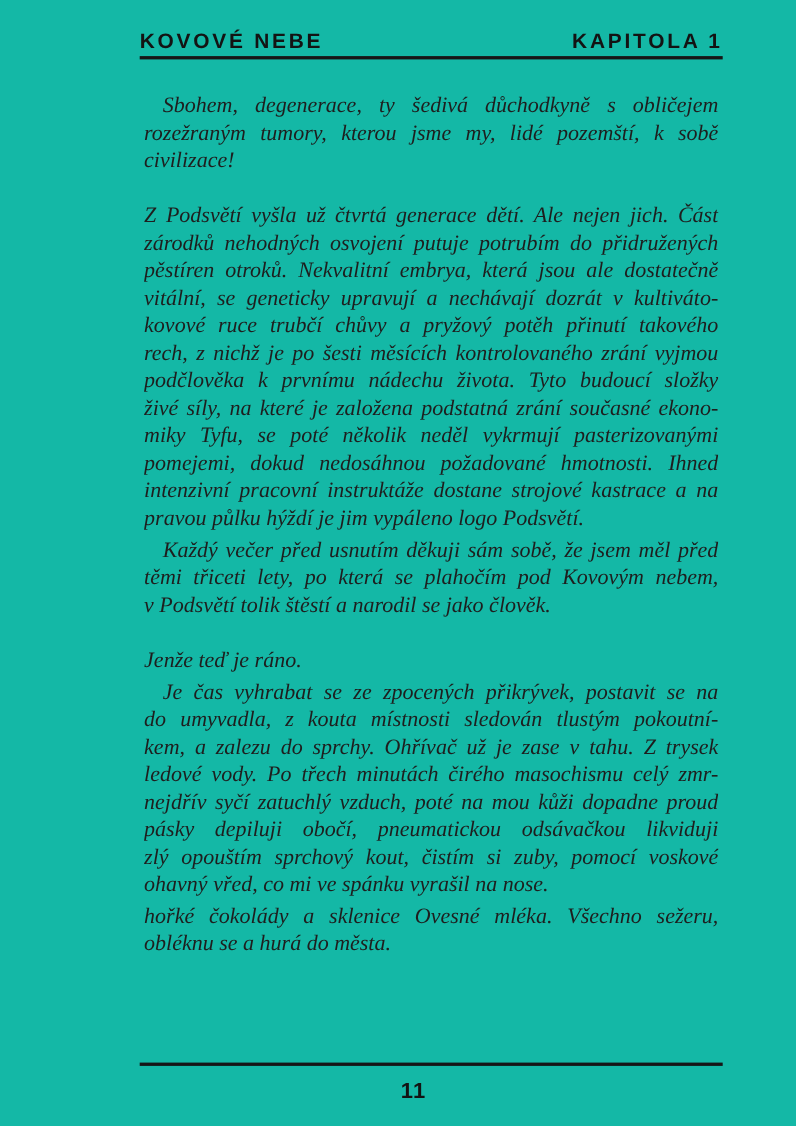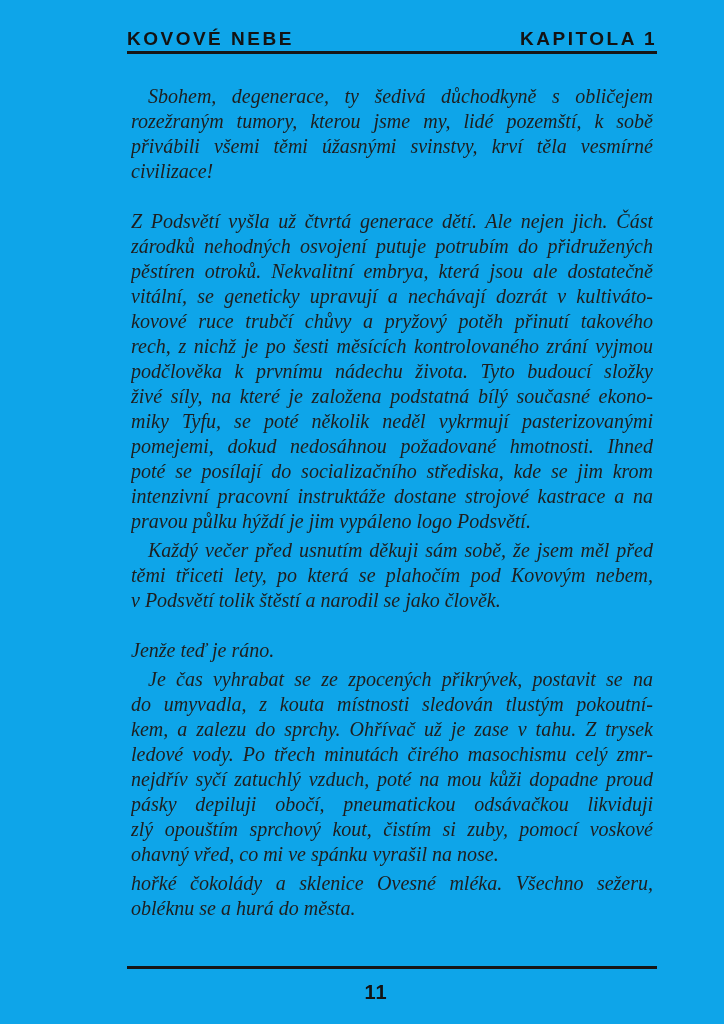--- a/index.html
+++ b/index.html
@@ -4,21 +4,21 @@
 <style>
   html, body {
     margin: 0;
     padding: 0;
     background: #ffffff;
   }
   .page {
     position: relative;
     width: 724px;
     height: 1024px;
-    background: #0ea5e9;
+    background: #14b8a6;
     color: #222222;
     font-family: "Liberation Serif", serif;
     overflow: hidden;
   }
   
   .header {
     position: absolute;
     left: 127px;
     top: 27px;
     width: 530px;
@@ -84,35 +84,33 @@
 
   <div class="header">
     <span>KOVOVÉ NEBE</span>
     <span>KAPITOLA 1</span>
   </div>
 
   <div class="body-text">
       <div class="para">
         <div class="line indent">Sbohem, degenerace, ty šedivá důchodkyně s obličejem</div>
         <div class="line">rozežraným tumory, kterou jsme my, lidé pozemští, k sobě</div>
-        <div class="line">přivábili všemi těmi úžasnými svinstvy, krví těla vesmírné</div>
         <div class="line last">civilizace!</div>
       </div>
       <div class="para gap">
         <div class="line">Z Podsvětí vyšla už čtvrtá generace dětí. Ale nejen jich. Část</div>
         <div class="line">zárodků nehodných osvojení putuje potrubím do přidružených</div>
         <div class="line">pěstíren otroků. Nekvalitní embrya, která jsou ale dostatečně</div>
         <div class="line">vitální, se geneticky upravují a nechávají dozrát v kultiváto-</div>
         <div class="line">kovové ruce trubčí chůvy a pryžový potěh přinutí takového</div>
         <div class="line">rech, z nichž je po šesti měsících kontrolovaného zrání vyjmou</div>
         <div class="line">podčlověka k prvnímu nádechu života. Tyto budoucí složky</div>
-        <div class="line">živé síly, na které je založena podstatná bílý současné ekono-</div>
+        <div class="line">živé síly, na které je založena podstatná zrání současné ekono-</div>
         <div class="line">miky Tyfu, se poté několik neděl vykrmují pasterizovanými</div>
         <div class="line">pomejemi, dokud nedosáhnou požadované hmotnosti. Ihned</div>
-        <div class="line">poté se posílají do socializačního střediska, kde se jim krom</div>
         <div class="line">intenzivní pracovní instruktáže dostane strojové kastrace a na</div>
         <div class="line last">pravou půlku hýždí je jim vypáleno logo Podsvětí.</div>
       </div>
       <div class="para">
         <div class="line indent">Každý večer před usnutím děkuji sám sobě, že jsem měl před</div>
         <div class="line">těmi třiceti lety, po která se plahočím pod Kovovým nebem,</div>
         <div class="line last">v Podsvětí tolik štěstí a narodil se jako člověk.</div>
       </div>
       <div class="para gap">
         <div class="line last">Jenže teď je ráno.</div>

